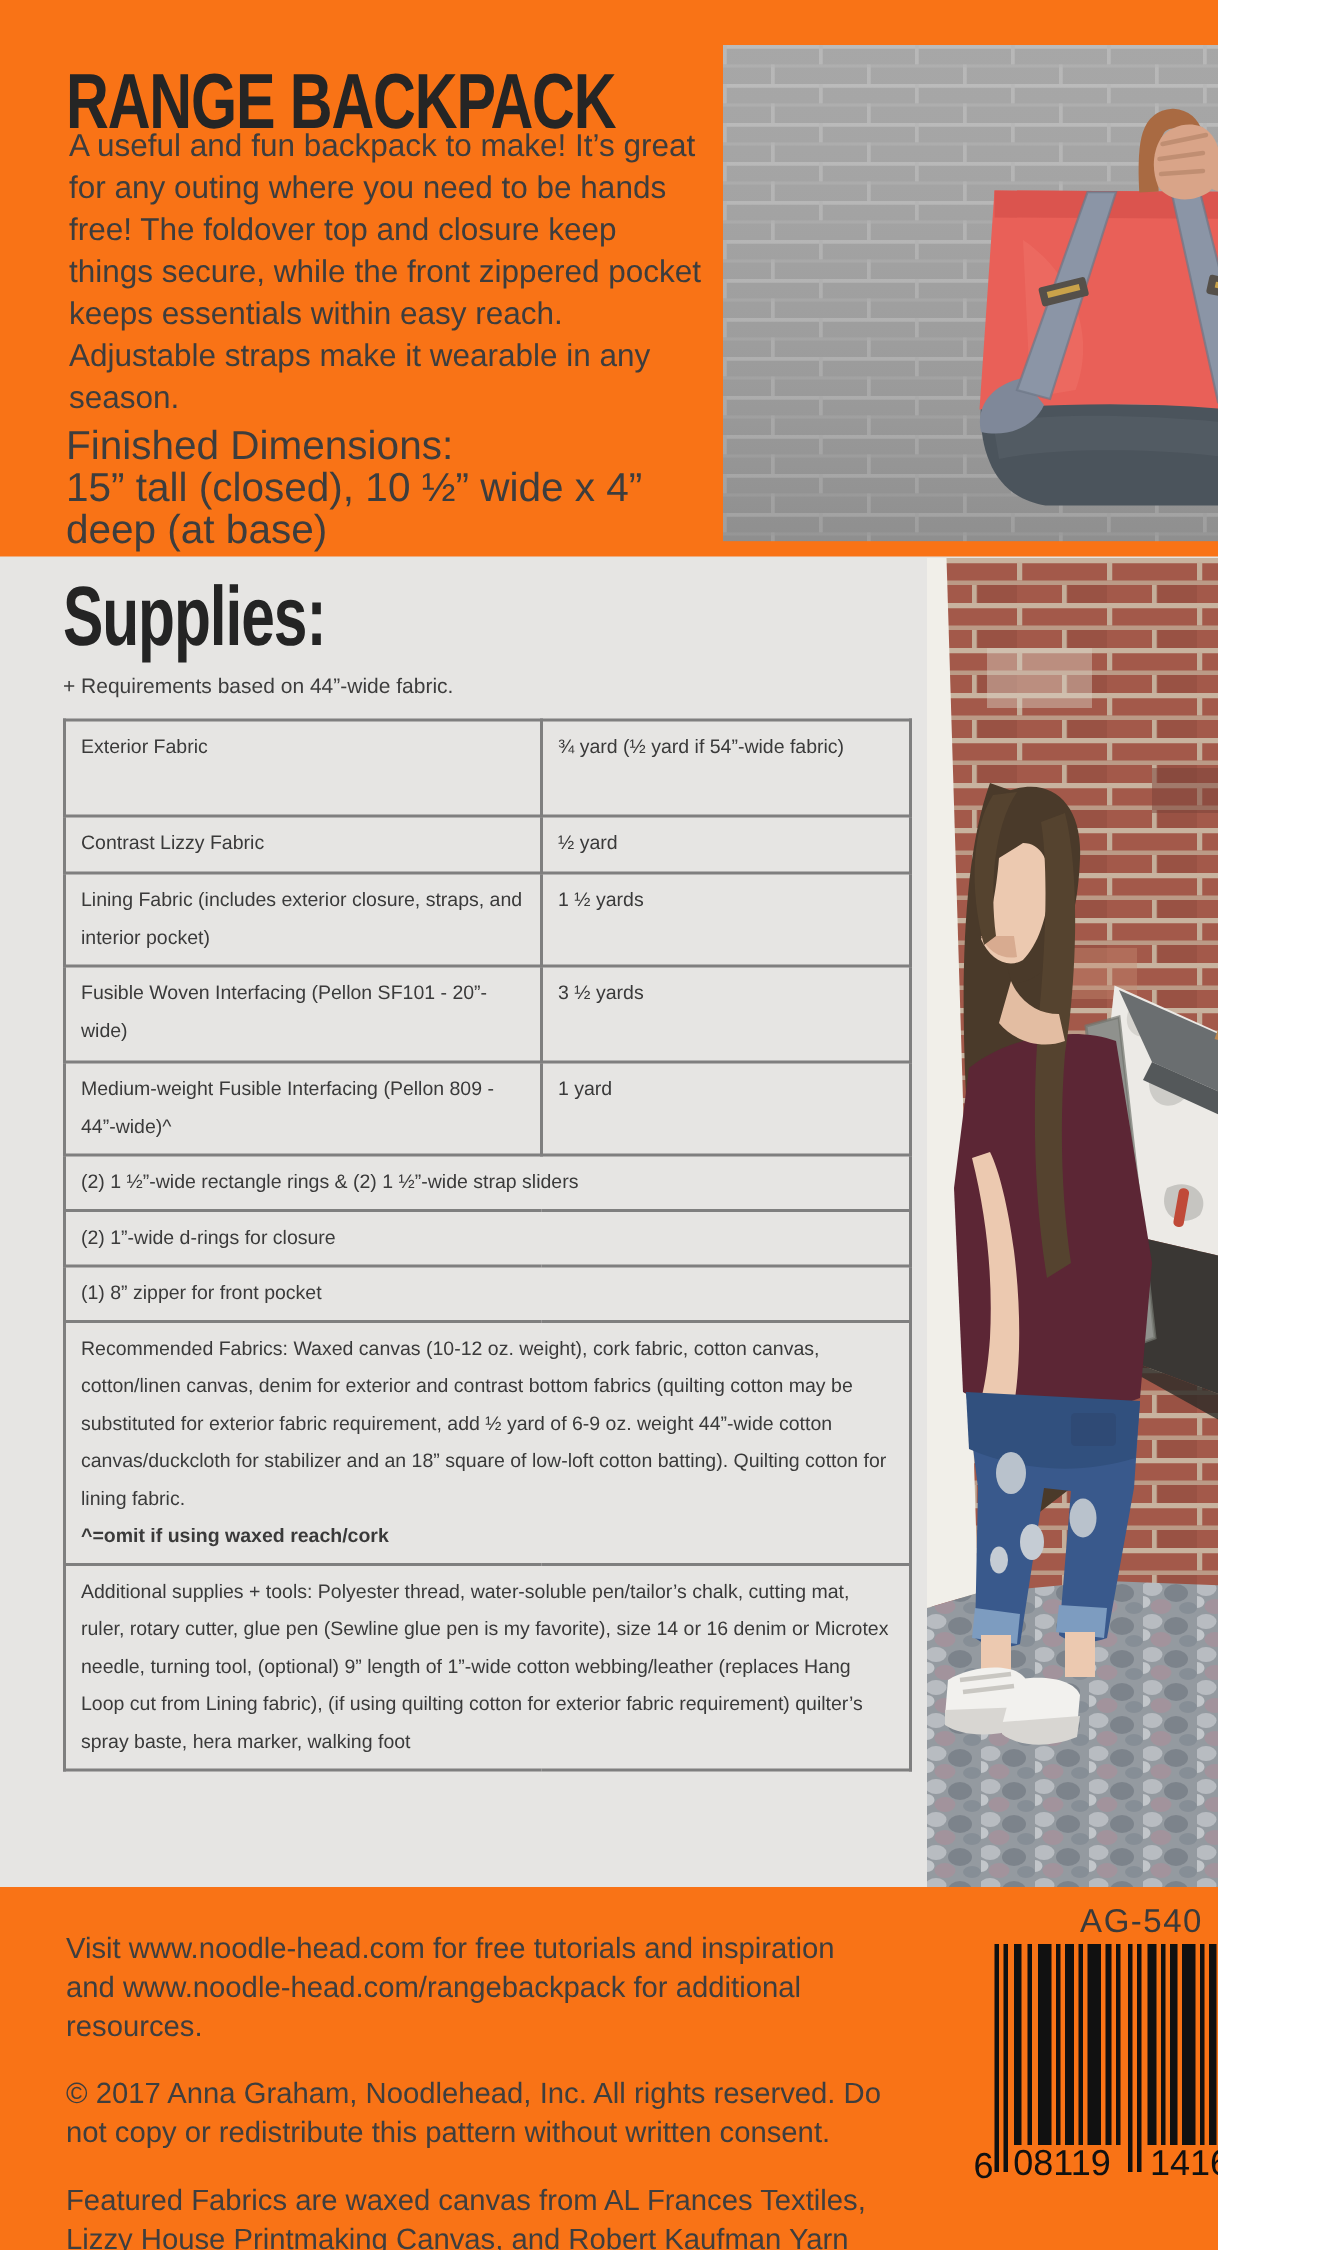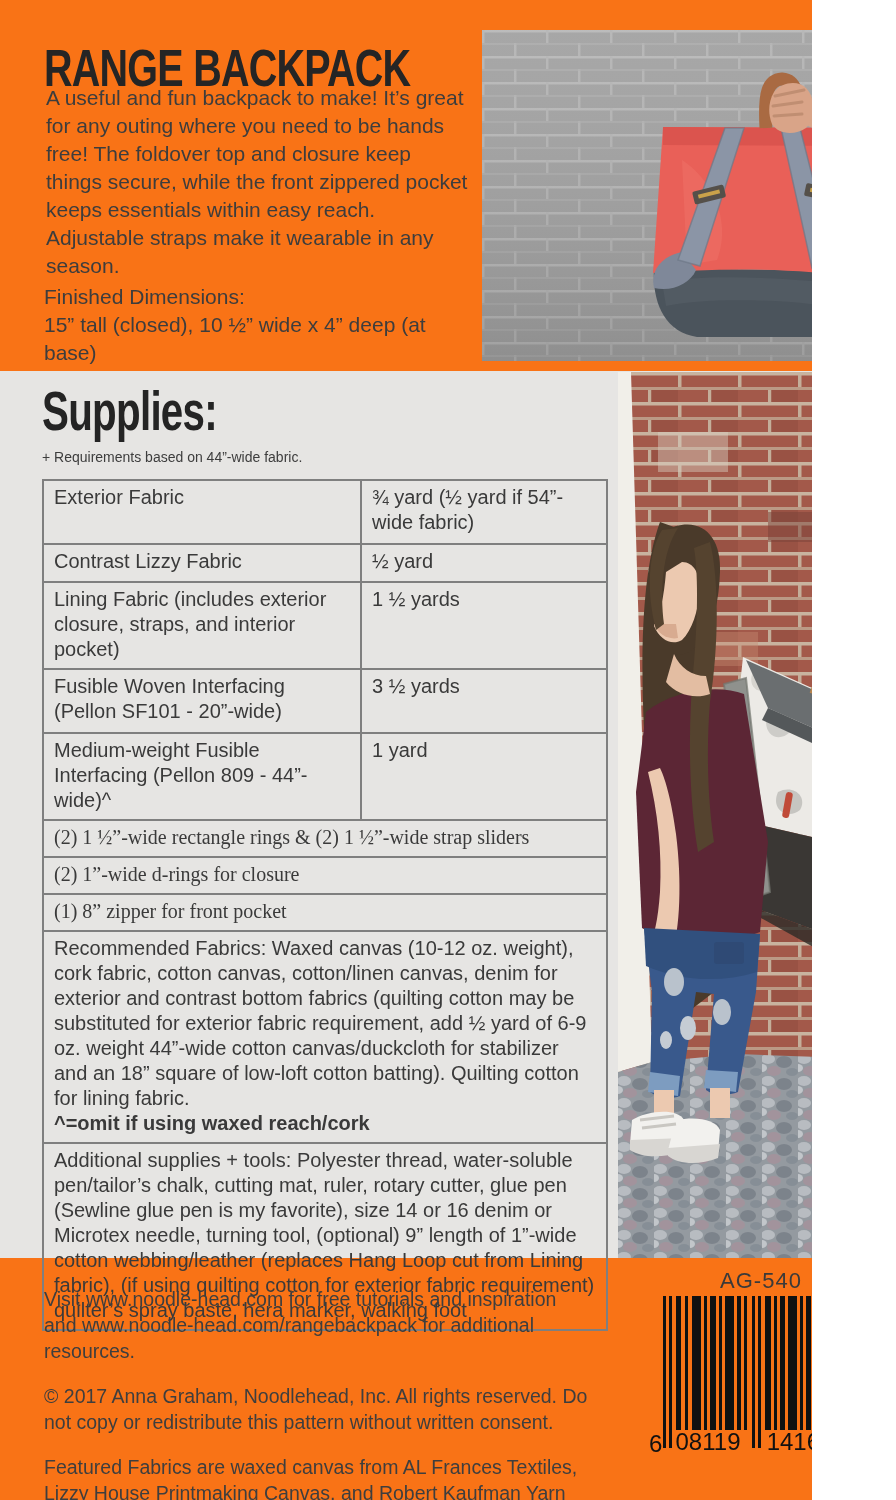--- a/index.html
+++ b/index.html
@@ -3,38 +3,38 @@
 <meta charset="utf-8">
 <style>
   html,body{margin:0;padding:0;background:#ffffff;}
   .page{position:relative;width:788px;height:1500px;background:#f97316;overflow:hidden;
         font-family:"Liberation Sans","DejaVu Sans",sans-serif;color:#3c3c3c;padding-left:24px;}
 
   
   .title{position:absolute;left:44px;top:38px;margin:0;font-size:52px;font-weight:bold;
          color:#252525;letter-spacing:-1px;transform:scaleX(0.76);transform-origin:left top;white-space:nowrap;}
   .desc{position:absolute;left:44px;top:82px;width:424px;margin:2px;font-size:21px;line-height:28px;color:#3d3d3d;}
-  .dims{position:absolute;left:44px;top:283px;width:436px;margin:0;font-size:21px;line-height:28px;color:#3d3d3d;}
+  .dims{position:absolute;left:44px;top:283px;width:436px;margin:0;font-size:27px;line-height:28px;color:#3d3d3d;}
   .photo1{position:absolute;left:482px;top:30px;width:414px;height:331px;overflow:hidden;}
 
   
   .panel{position:absolute;left:0;top:371px;width:896px;height:887px;background:#e6e5e3;}
   .supplies-h{position:absolute;left:42px;top:378px;margin:0;font-size:56px;font-weight:bold;color:#242424;
               letter-spacing:-1px;transform:scaleX(0.72);transform-origin:left top;white-space:nowrap;}
   .req-note{position:absolute;left:42px;top:449px;margin:0;font-size:14px;color:#3d3d3d;}
   .sup-table{position:absolute;left:42px;top:479px;width:566px;border-collapse:collapse;
-             font-size:20px;line-height:25px;color:#3a3a3a;}
+             font-size:13px;line-height:25px;color:#3a3a3a;}
   .sup-table td{border:2px solid #7f7f7f;padding:4px 10px 6px 10px;vertical-align:top;}
   .sup-table td.c1{width:296px;}
   .sup-table tr.r1 td{height:52px;}
   .sup-table tr.r2 td{height:26px;}
   .sup-table tr.r3 td{height:48px;}
   .sup-table tr.r4 td{height:52px;}
   .sup-table tr.r5 td{height:48px;}
-  .sup-table tr.thin td{height:24px;font-family:Liberation Serif, serif;}
+  .sup-table tr.thin td{height:24px;}
   .photo2{position:absolute;left:618px;top:372px;width:278px;height:886px;overflow:hidden;}
 
   
   .footer{position:absolute;left:44px;top:1286px;width:545px;font-size:19.5px;line-height:26px;color:#3e3e3e;}
   .footer p{margin:0 0 19px 0;}
   .barcode{position:absolute;left:645px;top:1268px;width:232px;text-align:center;}
   .barcode .sku{font-size:22px;color:#3a3a3a;letter-spacing:1px;margin:0 0 2px 0;}
 </style>
 </head>
 <body>

